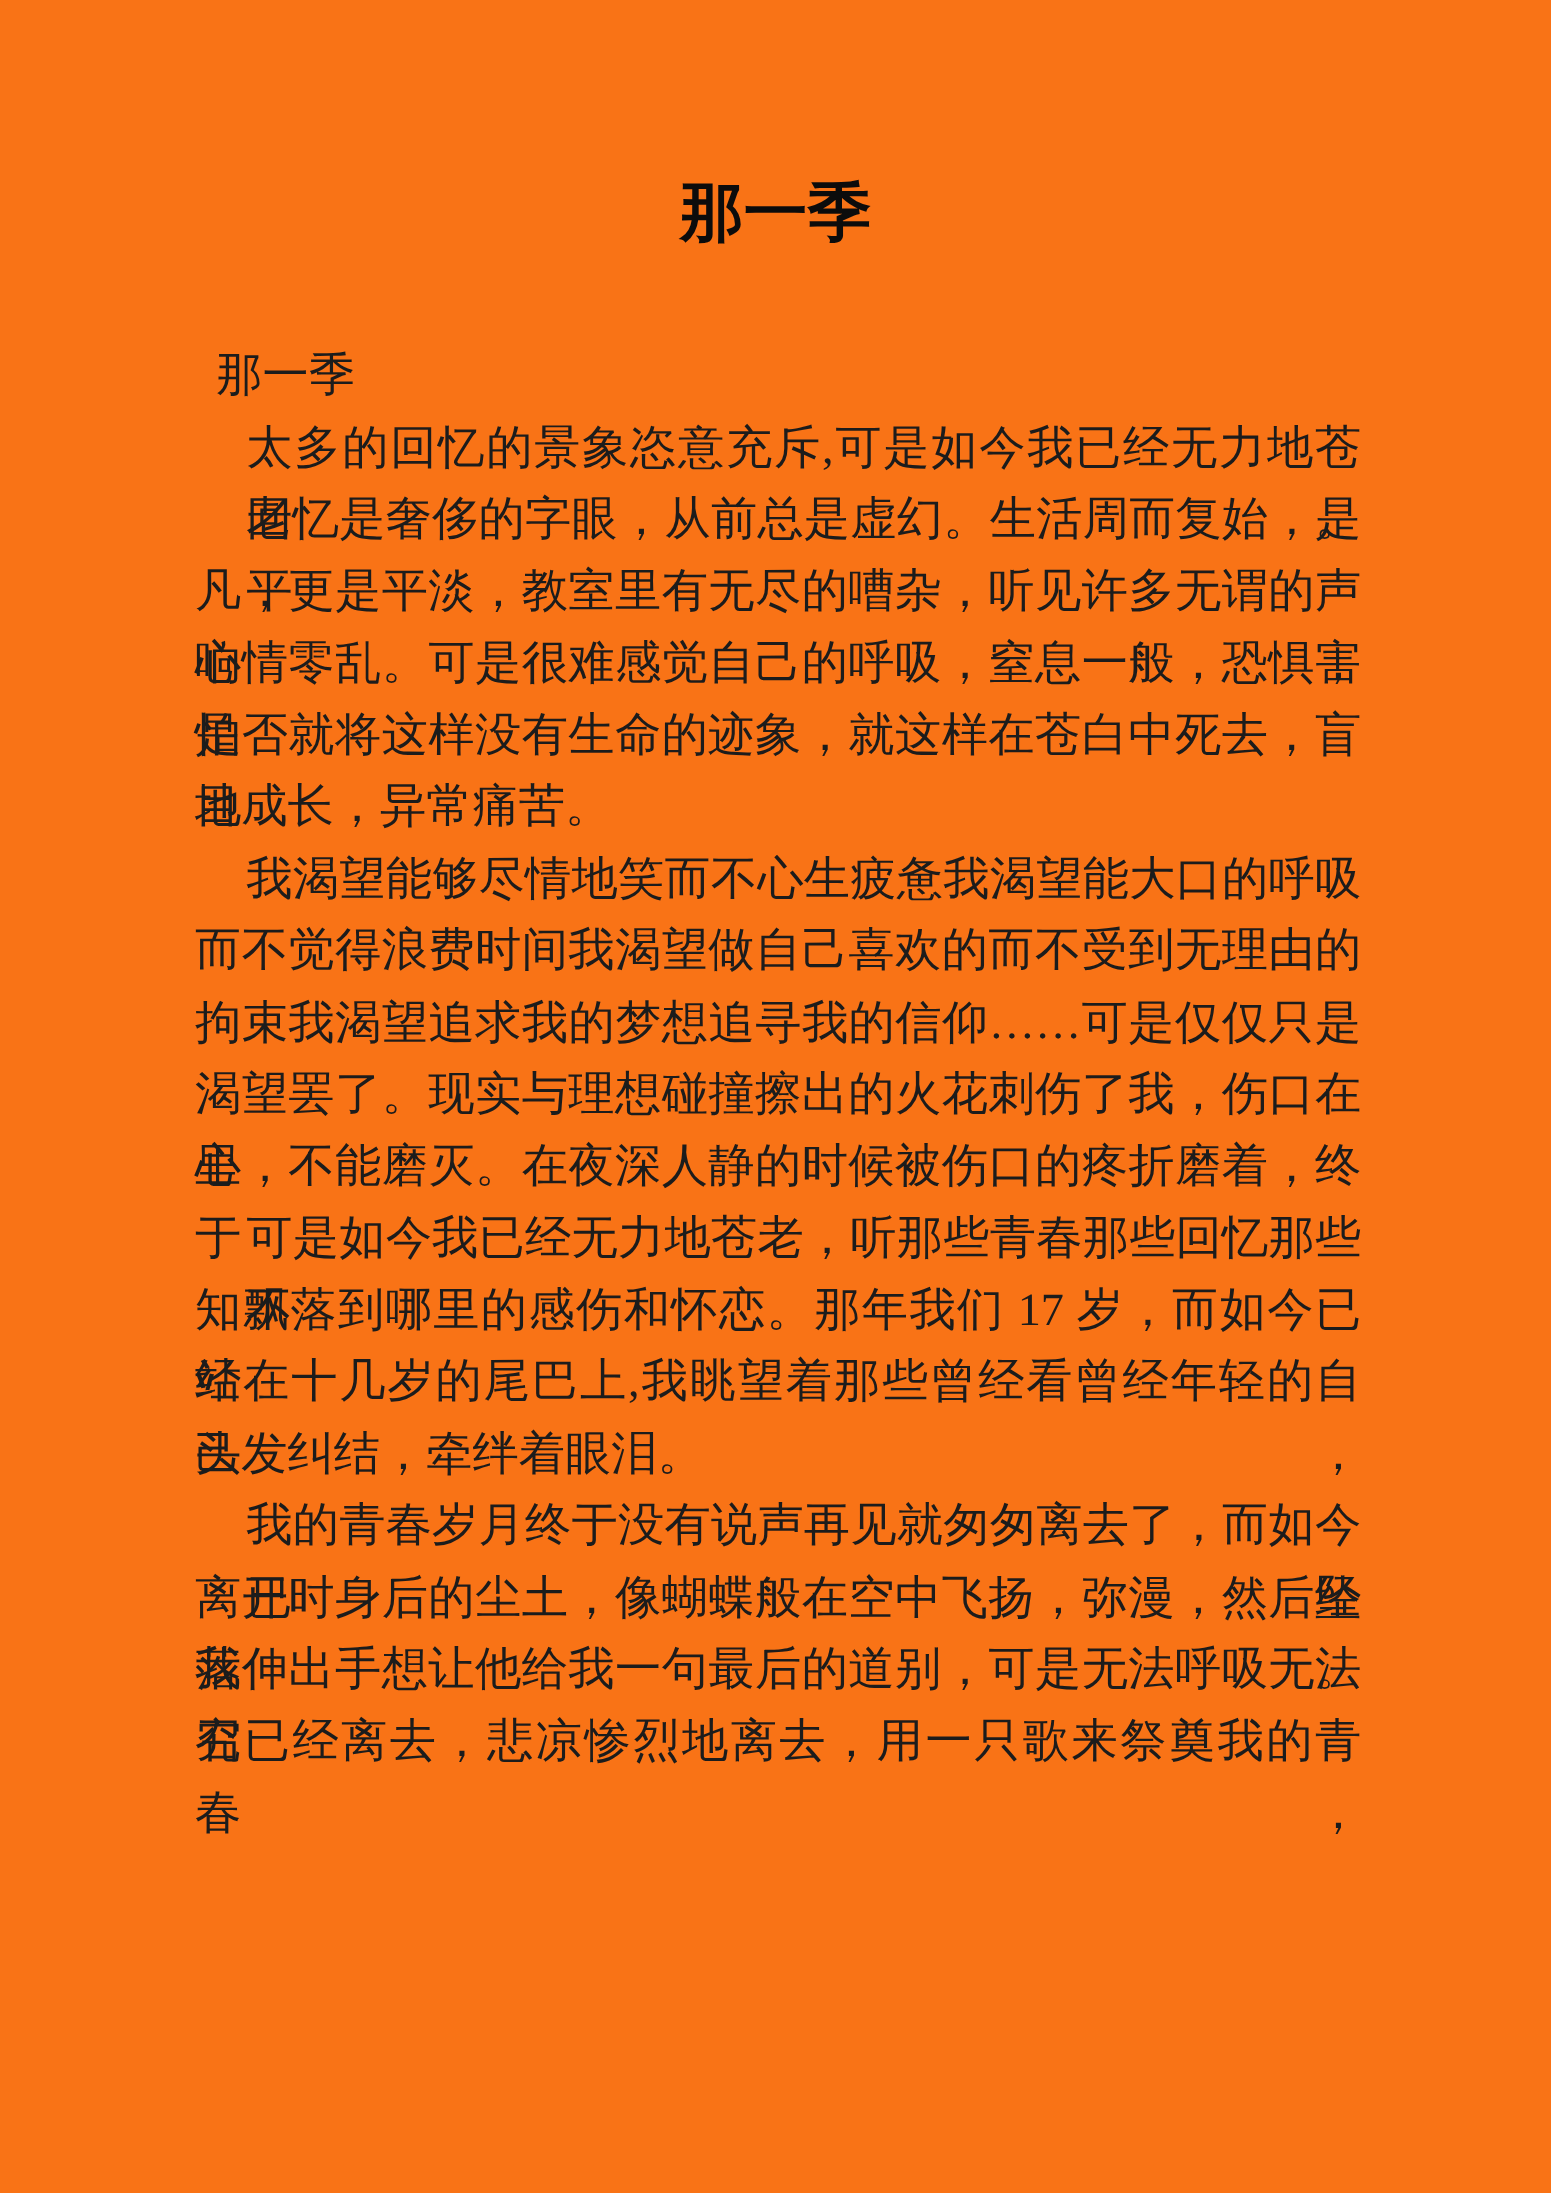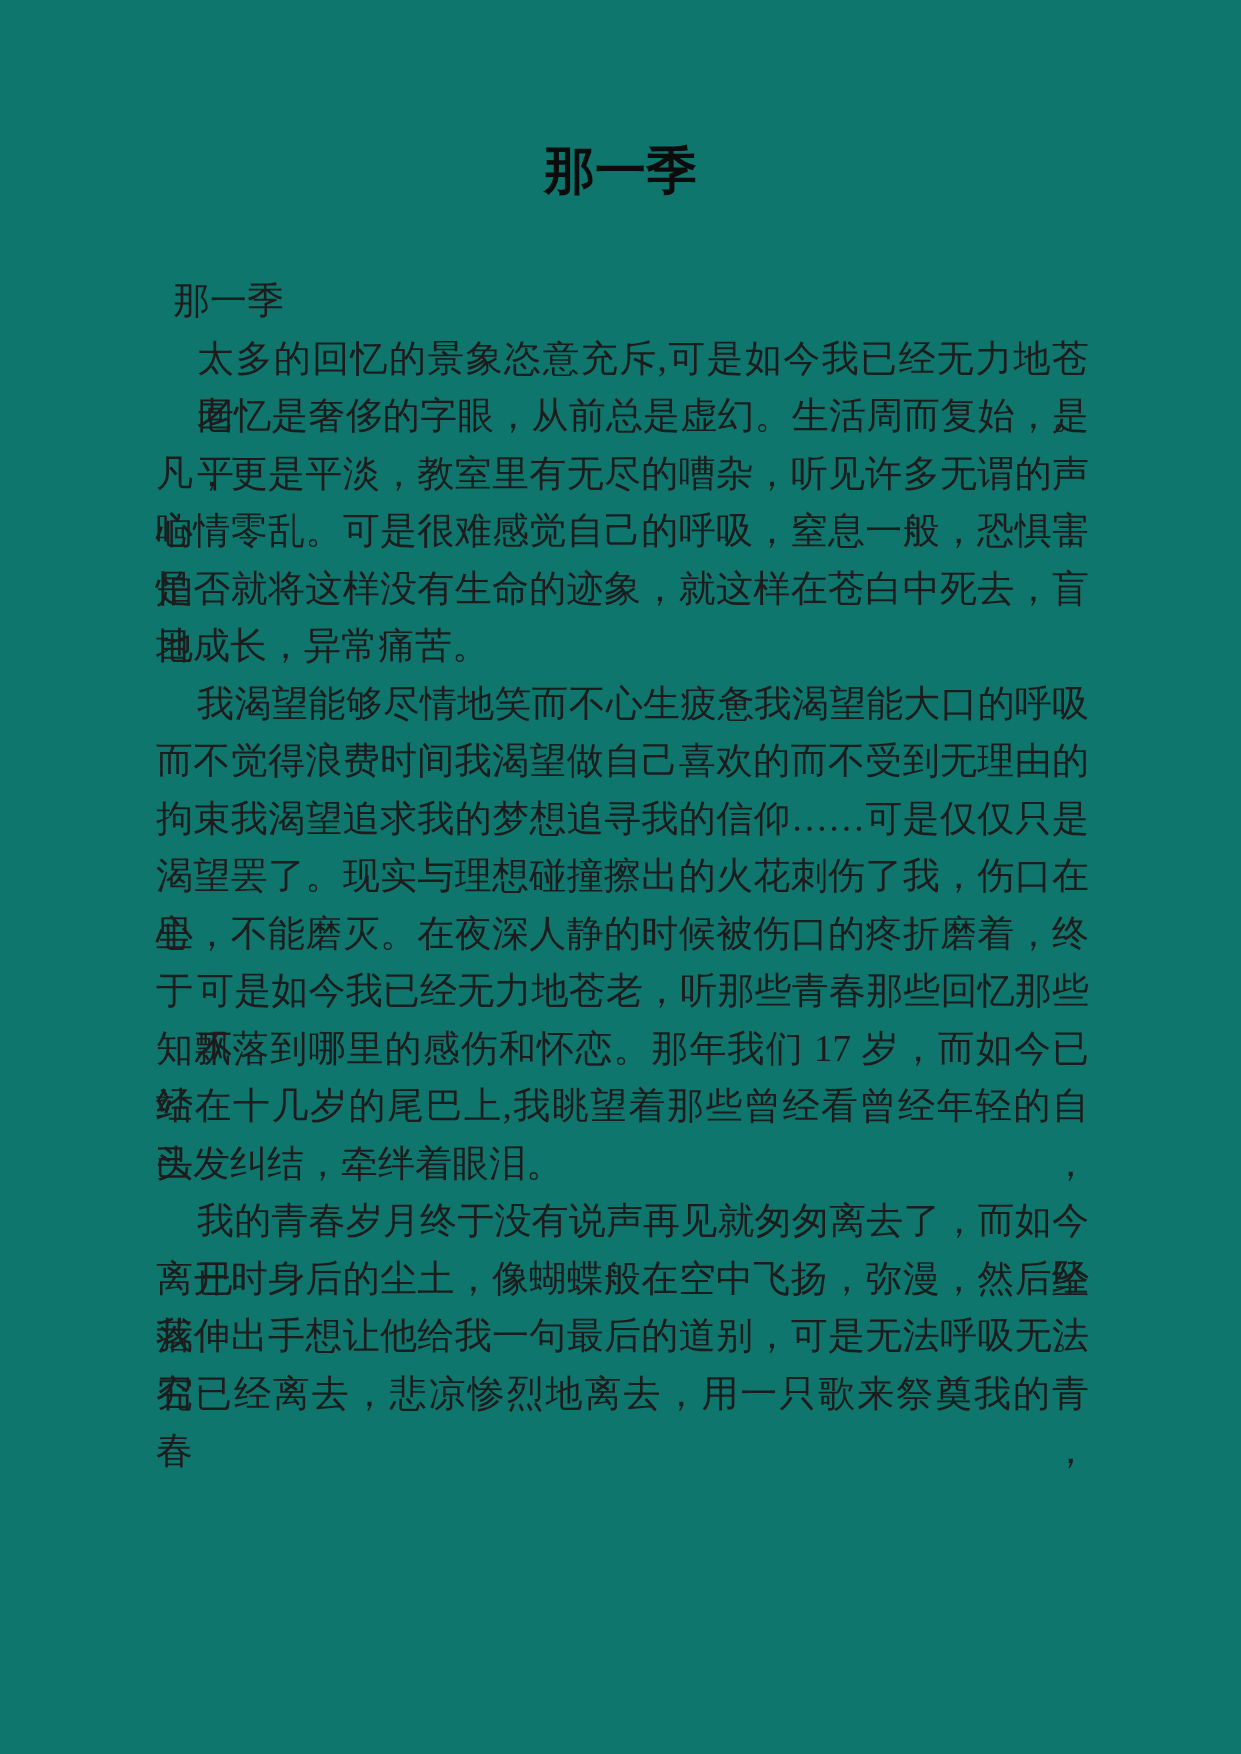--- a/index.html
+++ b/index.html
@@ -4,21 +4,21 @@
 <style>
   html, body {
     margin: 0;
     padding: 0;
     background: #ffffff;
   }
   .page {
     position: relative;
     width: 1241px;
     height: 1754px;
-    background: #0f766e;
+    background: #f97316;
     color: #161616;
     overflow: hidden;
     font-family: "Liberation Serif", "DejaVu Serif", serif;
   }
   .doc-title {
     position: absolute;
     top: 136px;
     left: 0;
     width: 100%;
     margin: 0;

